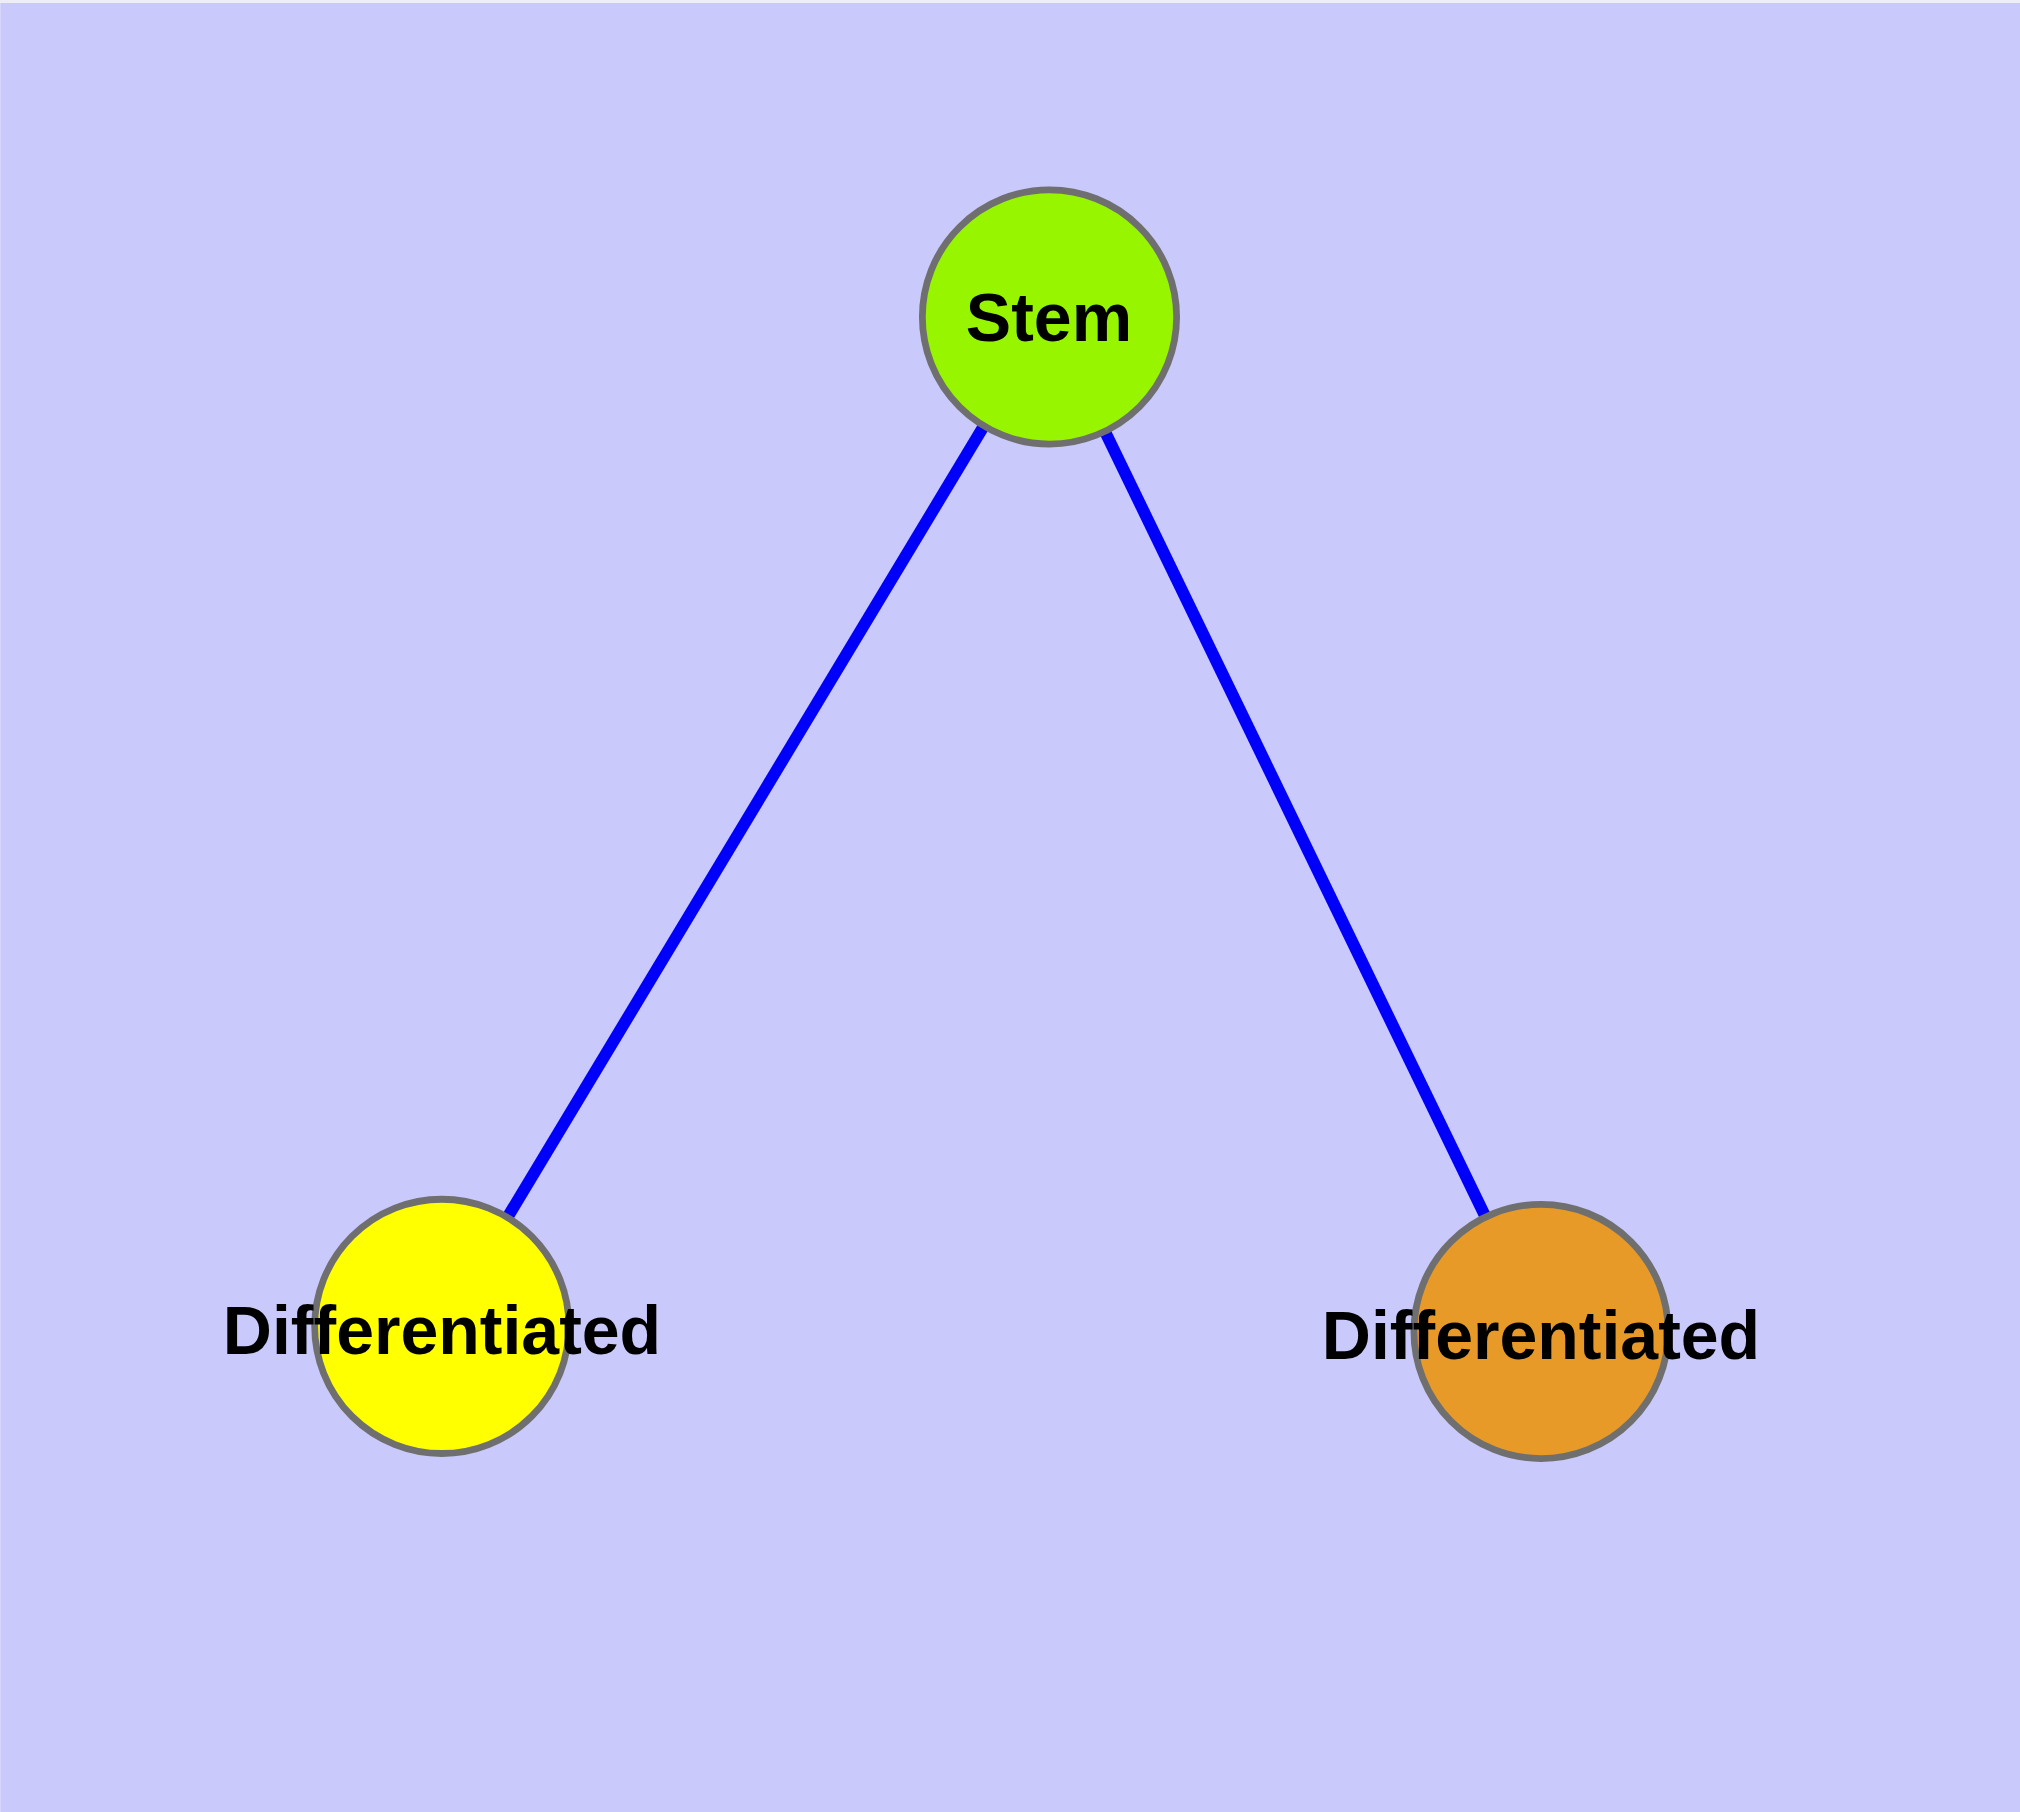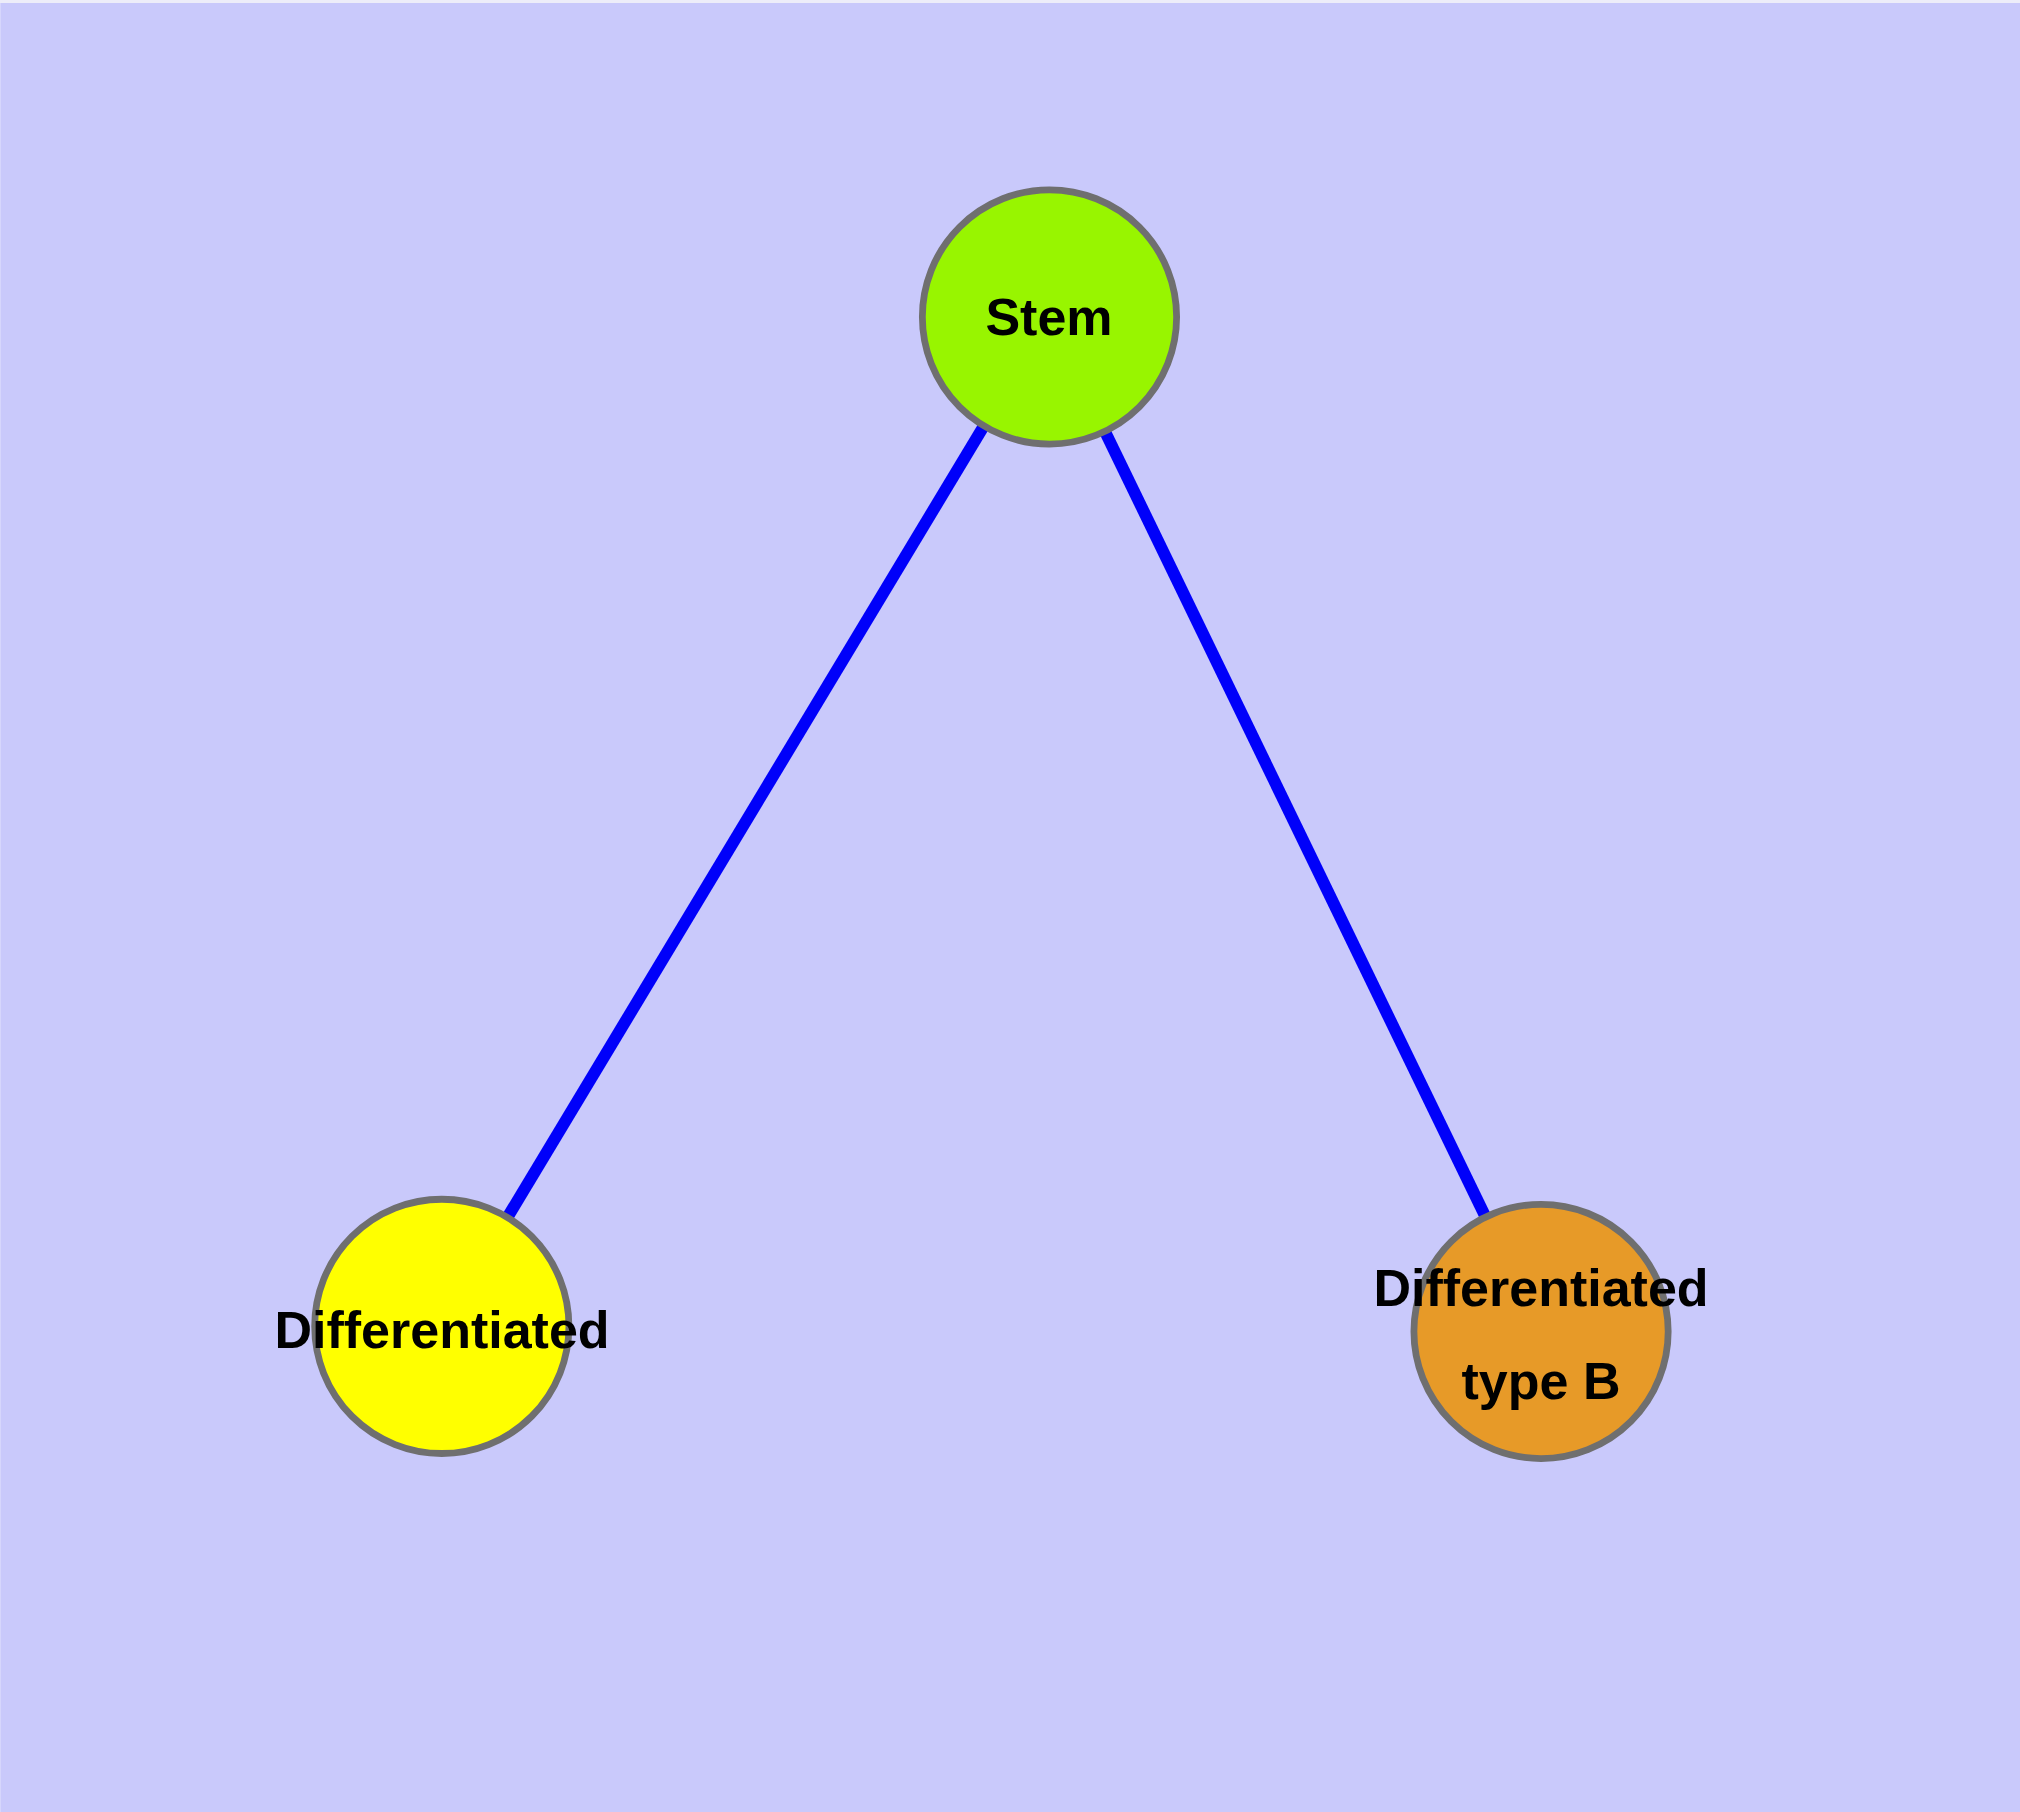--- a/index.html
+++ b/index.html
@@ -33,23 +33,23 @@
     position: absolute;
     left: 0;
     top: 0;
     width: 100%;
     height: 3.4px;
     background: #ededf9;
   }
   .node-label {
     position: absolute;
     transform: translate(-50%, -50%);
-    text-align: center;
+    text-align: left;
     color: #000000;
-    font-size: 52px;
+    font-size: 68px;
     font-weight: bold;
     line-height: 93px;
     white-space: nowrap;
     pointer-events: none;
   }
 </style>
 </head>
 <body>
 
 <div class="stage">
@@ -72,19 +72,18 @@
   <div class="node-label" style="left:1049px; top:317px;">
     <div>Stem</div>
   </div>
 
   <div class="node-label" style="left:442px; top:1330px;">
     <div>Differentiated</div>
   </div>
 
   <div class="node-label" style="left:1541px; top:1335px;">
     <div>Differentiated</div>
-    <div>type B</div>
   </div>
 
   <div class="top-strip"></div>
 
 </div>
 
 
 </body></html>

